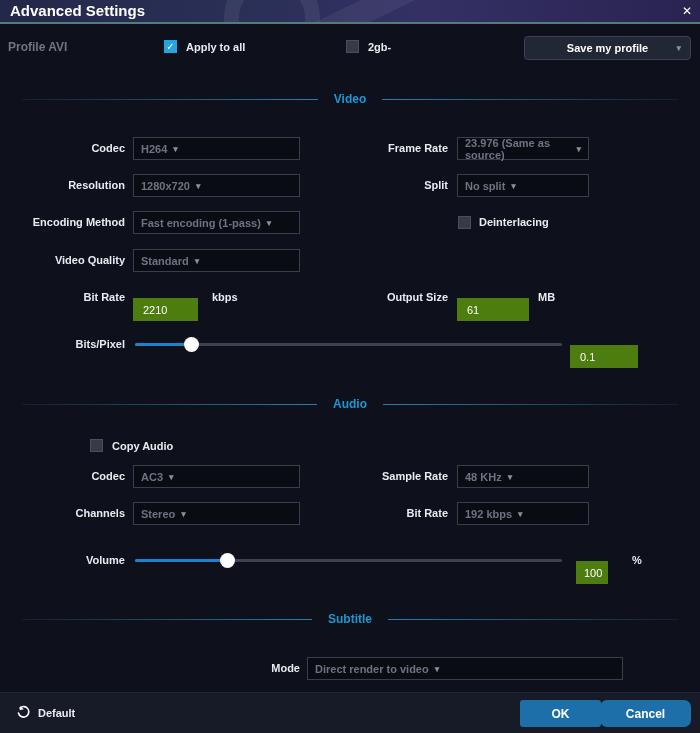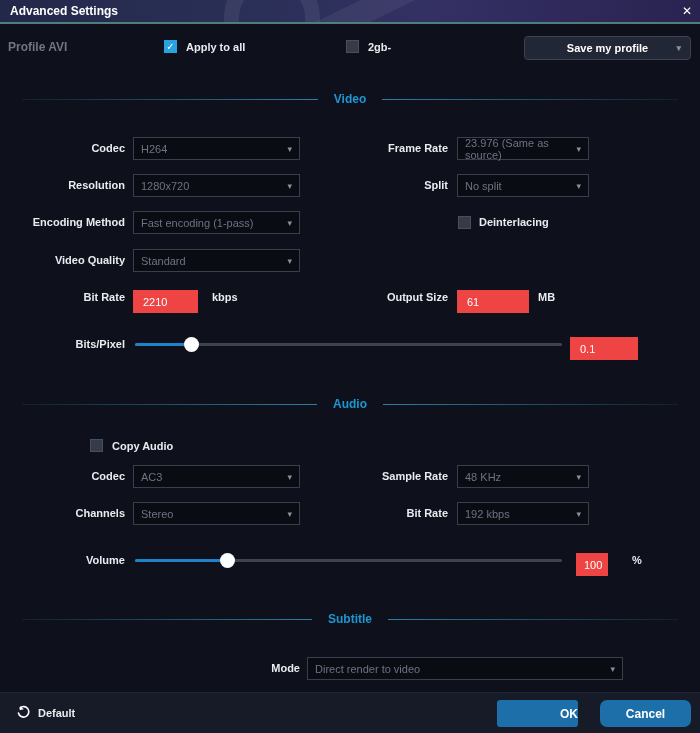--- a/index.html
+++ b/index.html
@@ -5,21 +5,21 @@
   html,body{margin:0;padding:0;background:#000;}
   .win{position:relative;width:700px;height:733px;background:#0e111b;overflow:hidden;
        font-family:"Liberation Sans",sans-serif;-webkit-font-smoothing:antialiased;}
   
   .titlebar{position:absolute;left:0;top:0;width:700px;height:22px;overflow:hidden;
     background:linear-gradient(90deg,#23284a 0%,#2b3058 38%,#343064 62%,#292350 100%);}
   .tb-circle{position:absolute;left:224px;top:-30px;width:66px;height:66px;border-radius:50%;
     border:15px solid rgba(255,255,255,0.07);}
   .tb-band{position:absolute;left:268px;top:-12px;width:240px;height:24px;
     background:rgba(255,255,255,0.06);transform:rotate(-26deg);}
-  .tb-title{position:absolute;left:10px;top:0;line-height:22px;font-size:12px;font-weight:bold;color:#ffffff;}
+  .tb-title{position:absolute;left:10px;top:0;line-height:22px;font-size:15px;font-weight:bold;color:#ffffff;}
   .tb-close{position:absolute;right:8px;top:0;line-height:22px;font-size:12px;color:#ffffff;cursor:pointer;}
   .accent-line{position:absolute;left:0;top:22px;width:700px;height:2px;background:#4e7f7b;}
   
   .lab{color:#e9ebef;font-size:11px;font-weight:bold;}
   
   .profile-label{position:absolute;left:8px;top:40px;font-size:12px;font-weight:bold;color:#70757f;}
   .cb{width:13px;height:13px;background:#353b49;border:1px solid #474e5e;box-sizing:border-box;
       display:flex;align-items:center;justify-content:center;}
   .cb.checked{background:#29a3e0;border-color:#29a3e0;}
   .cb.checked::after{content:"✓";color:#fff;font-size:10px;line-height:11px;}
@@ -32,40 +32,40 @@
     padding:0 22px;box-sizing:border-box;}
   .section .line{flex:1;height:1px;}
   .section .line.l{background:linear-gradient(90deg,rgba(40,120,160,0.15),#2a7fa6);}
   .section .line.r{background:linear-gradient(90deg,#2a7fa6,rgba(40,120,160,0.15));}
   .section .txt{margin:0 16px;color:#1e96d2;font-size:12px;font-weight:bold;}
   
   .row{position:absolute;left:0;width:700px;height:23px;}
   .lbl-l{position:absolute;right:575px;top:0;line-height:23px;white-space:nowrap;}
   .lbl-r{position:absolute;right:252px;top:0;line-height:23px;white-space:nowrap;}
   .dd{position:absolute;top:0;height:23px;box-sizing:border-box;background:#0a0c14;
-    border:1px solid #383e4c;display:flex;align-items:center;justify-content:space-between;
-    padding:0 7px;font-size:11px;color:#6d7380;cursor:pointer;}
+    border:1px solid #383e4c;display:flex;align-items:center;
+    padding:0 7px;font-size:11px;color:#6d7380;cursor:pointer;font-weight:bold;}
   .dd .arrow{color:#8a8f98;font-size:9px;margin-left:6px;}
   .dd-l{left:133px;width:167px;}
   .dd-r{left:457px;width:132px;}
-  .num{position:absolute;top:4px;height:23px;background:#ef4444;border:none;color:#fff;
+  .num{position:absolute;top:12px;height:23px;background:#4d7c0f;border:none;color:#fff;
     font-size:11px;font-family:"Liberation Sans",sans-serif;padding:0 0 0 10px;box-sizing:border-box;outline:none;}
   .unit{position:absolute;top:0;line-height:23px;}
   
   .track{position:absolute;left:135px;top:10px;width:427px;height:3px;background:#3e4350;border-radius:2px;}
   .fill{position:relative;height:3px;background:#1e82c8;border-radius:2px;}
   .knob{position:absolute;right:-8px;top:-6px;width:15px;height:15px;border-radius:50%;background:#ffffff;cursor:pointer;}
   
   .footer{position:absolute;left:0;top:692px;width:700px;height:41px;background:#171b28;
     border-top:1px solid #20263a;box-sizing:border-box;}
   .default-btn{position:absolute;left:16px;top:12px;display:flex;align-items:center;cursor:pointer;}
   .default-btn svg{margin-right:7px;}
   .btn{position:absolute;top:7px;height:27px;background:#1c6fa9;border-radius:3px;color:#fff;
     font-size:12px;font-weight:bold;display:flex;align-items:center;justify-content:center;cursor:pointer;}
-  .btn.ok{left:497px;width:81px;justify-content:flex-end;}
+  .btn.ok{left:520px;width:81px;}
   .btn.cancel{left:600px;width:91px;border-radius:7px;}
 </style>
 </head>
 <body>
 
 <div class="win">
 
   <div class="titlebar">
     <div class="tb-circle"></div>
     <div class="tb-band"></div>

